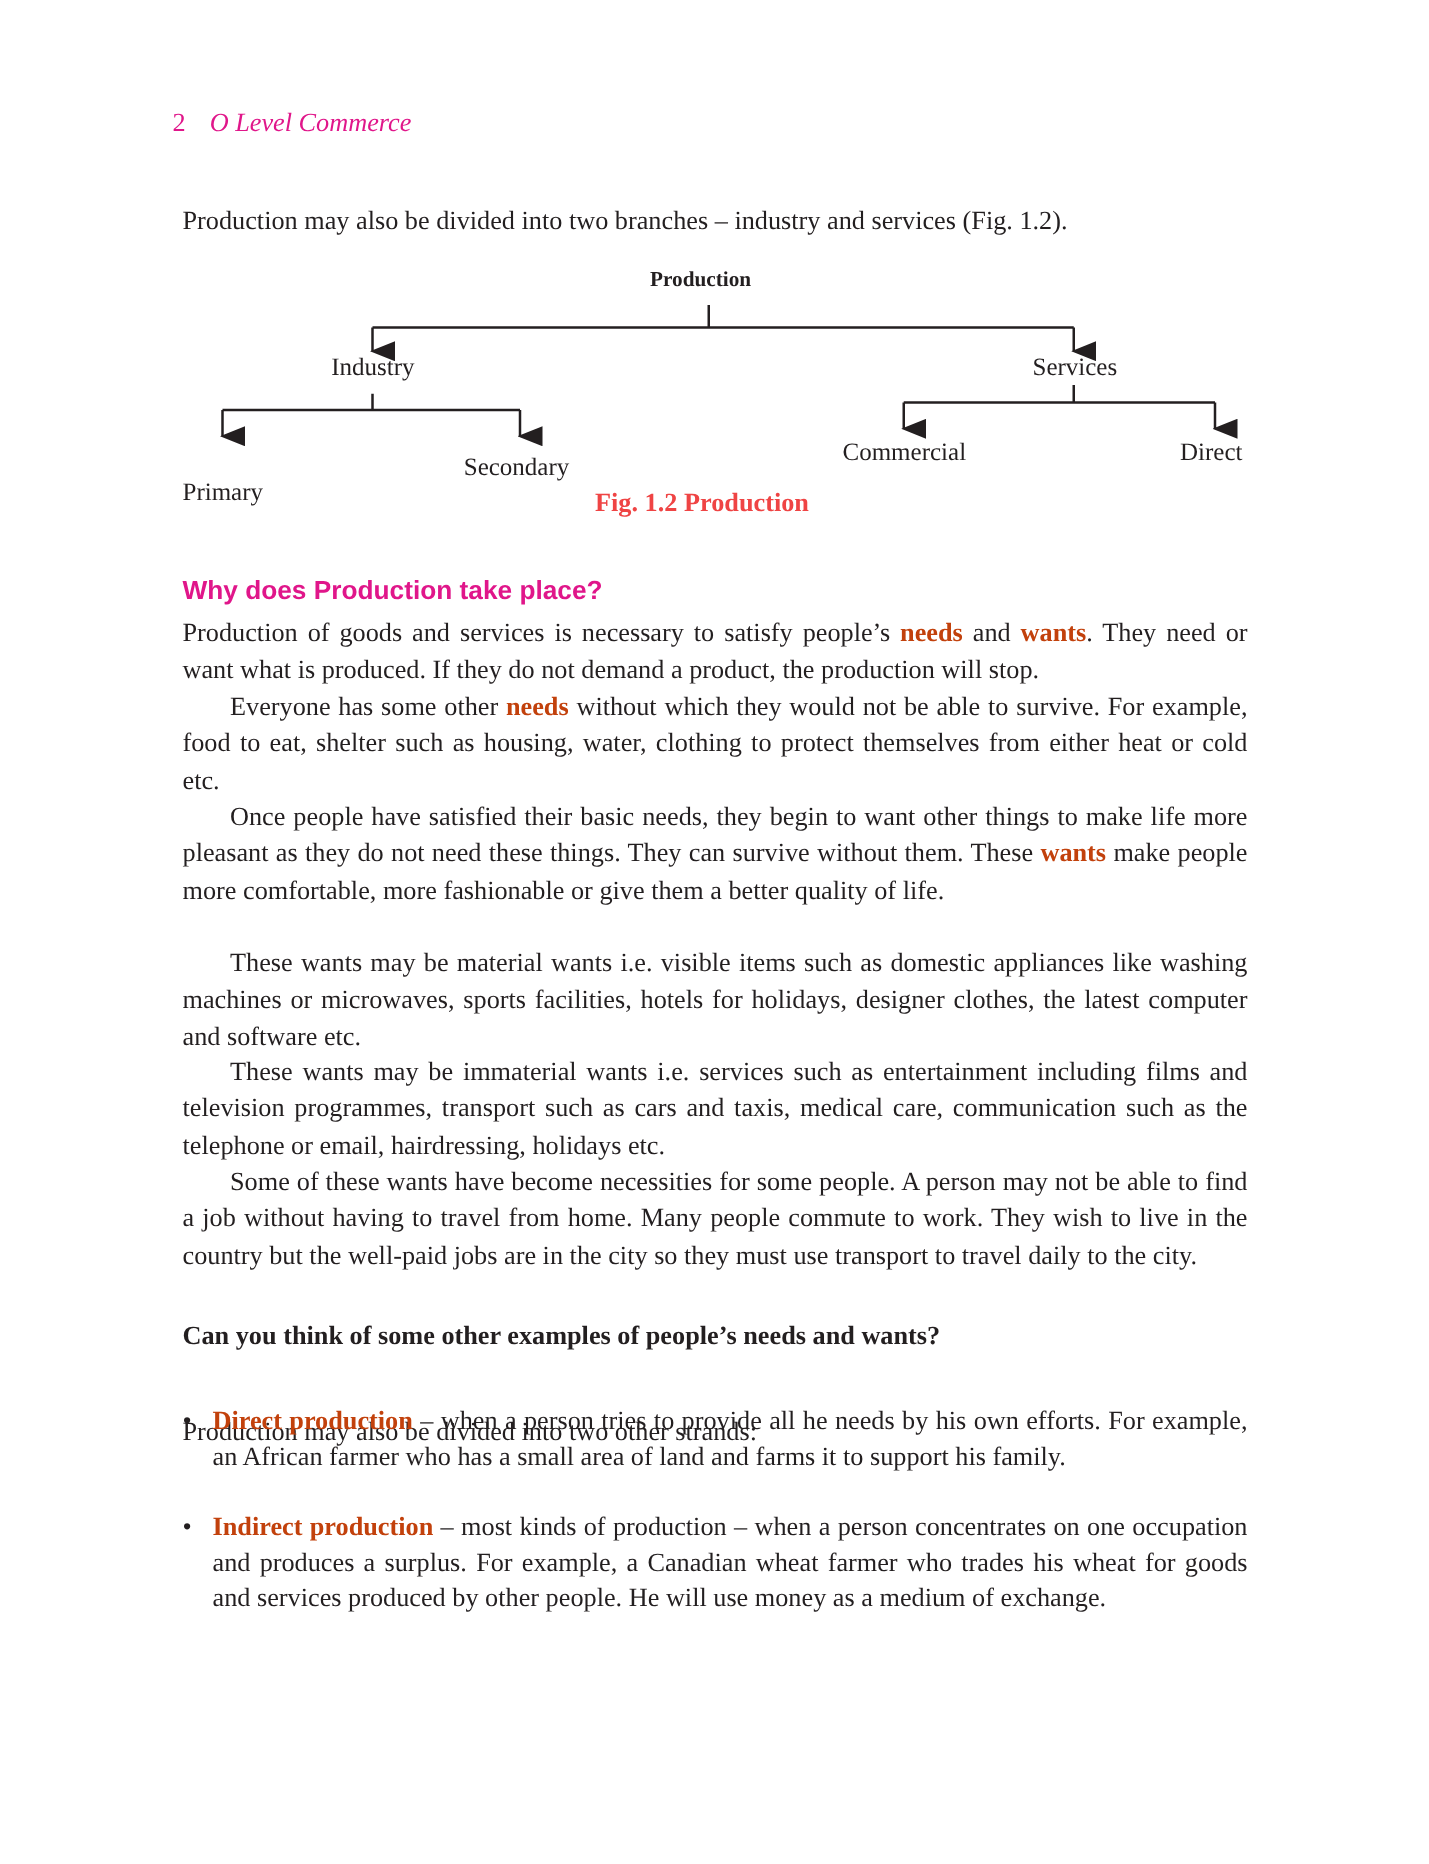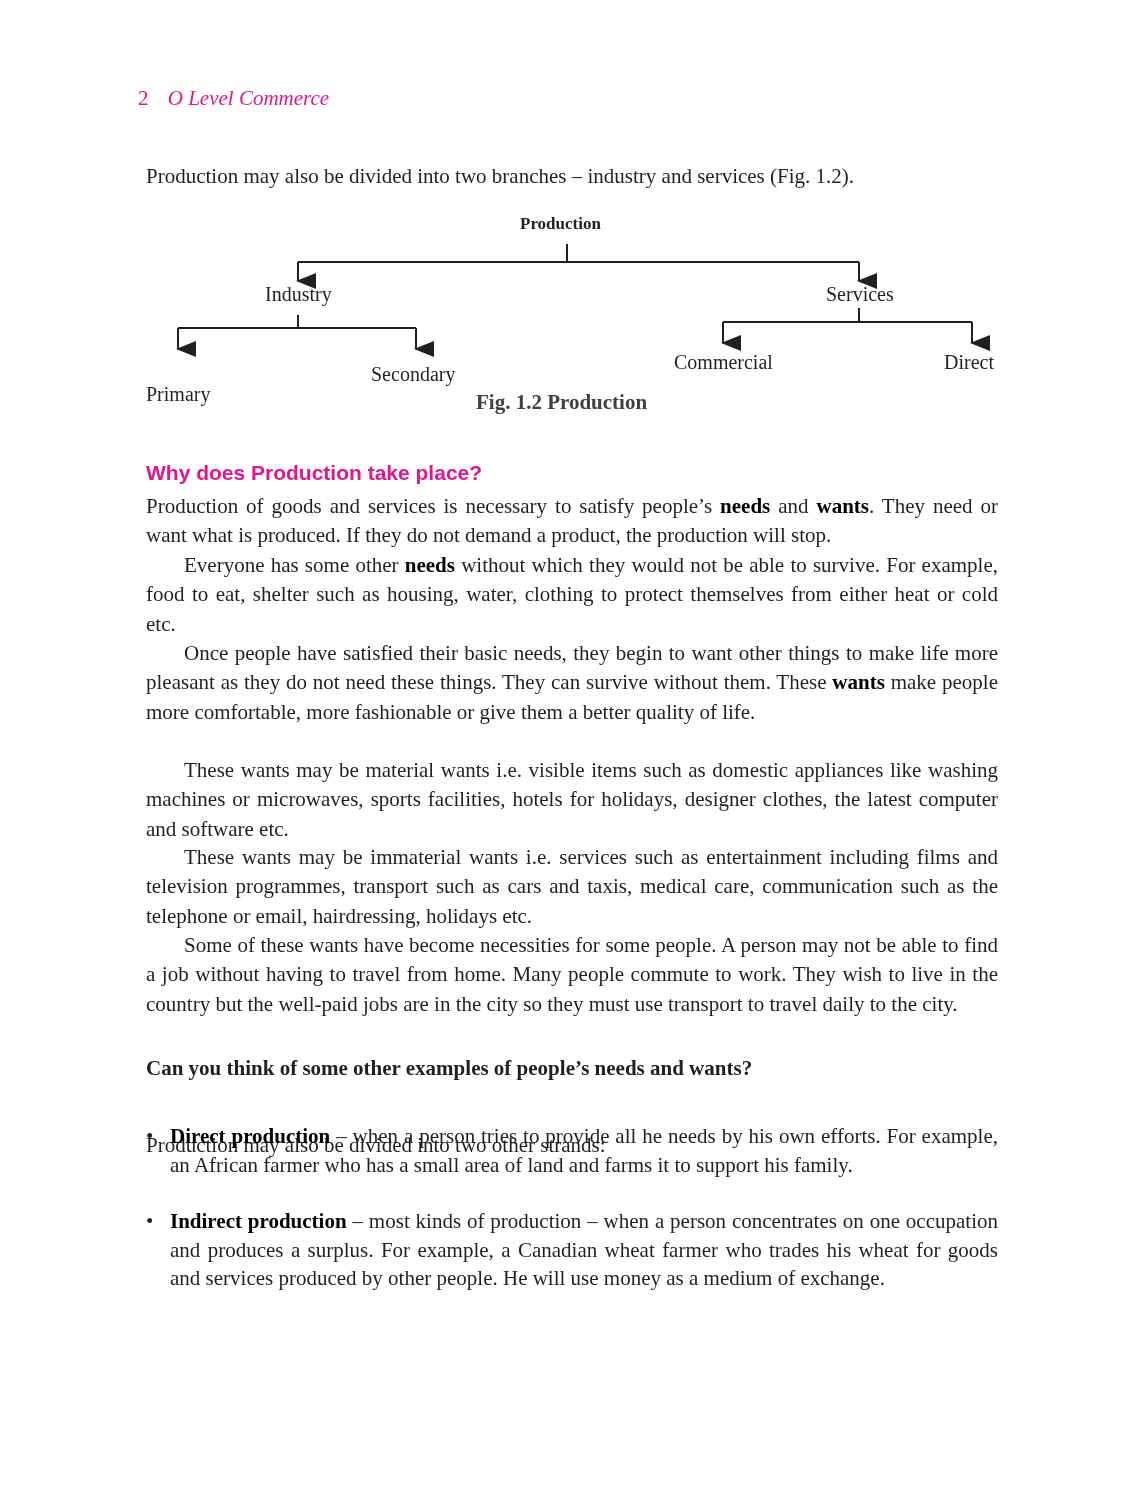--- a/index.html
+++ b/index.html
@@ -3,26 +3,26 @@
 <meta charset="utf-8">
 <style>
   html,body{margin:0;padding:0;background:#fff;}
   body{width:1143px;height:1491px;position:relative;overflow:hidden;
        font-family:"Liberation Serif","DejaVu Serif",serif;color:#231f20;}
   .runhead{position:absolute;left:138px;top:86px;font-size:21px;color:#e0168a;}
   .runhead .num{font-style:normal;margin-right:14px;}
   .runhead .title{font-style:italic;}
   .p{position:absolute;left:146px;width:852px;font-size:21px;line-height:29.3px;text-align:justify;}
   .p.indent{text-indent:38px;}
-  .pink{color:#000000;font-weight:bold;}
+  .pink{color:#c2410c;font-weight:bold;}
   .heading{position:absolute;left:146px;top:449px;font-family:"Liberation Sans","DejaVu Sans",sans-serif;
            font-weight:bold;font-size:21px;color:#e0168a;margin-top:12px;}
   .question{position:absolute;left:146px;top:1056px;font-size:21px;font-weight:bold;}
   .node{position:absolute;font-size:20px;}
-  .caption{position:absolute;left:476px;top:390px;font-size:21px;font-weight:bold;color:#404040;}
+  .caption{position:absolute;left:476px;top:390px;font-size:21px;font-weight:bold;color:#ef4444;}
   svg.diagram{position:absolute;left:0;top:0;}
   .bullet-item{position:absolute;left:146px;width:852px;font-size:21px;line-height:28.5px;}
   .bullet-item .dot{position:absolute;left:0;top:0;}
   .bullet-item .txt{margin-left:24px;text-align:justify;}
 </style>
 </head>
 <body>
 
 <div class="runhead">
   <span class="num">2</span>

